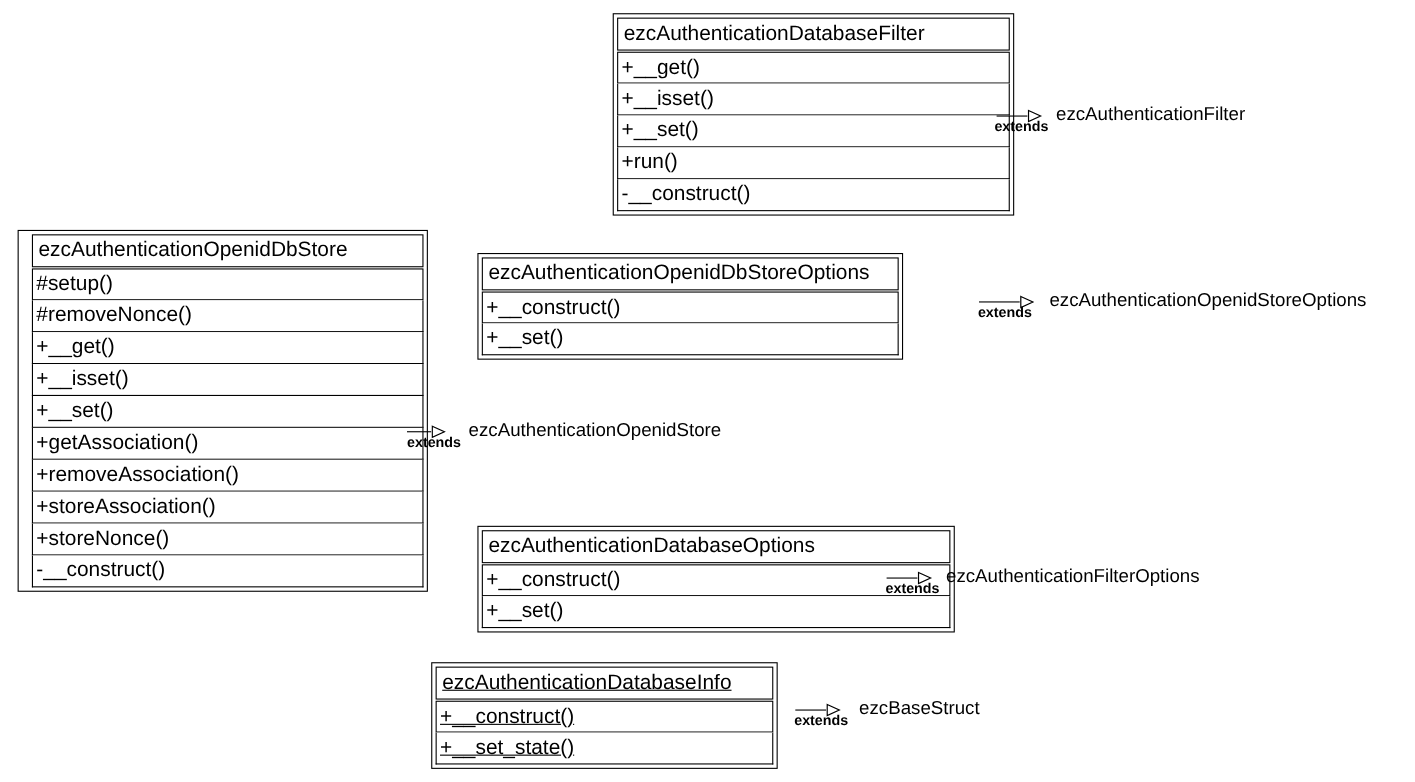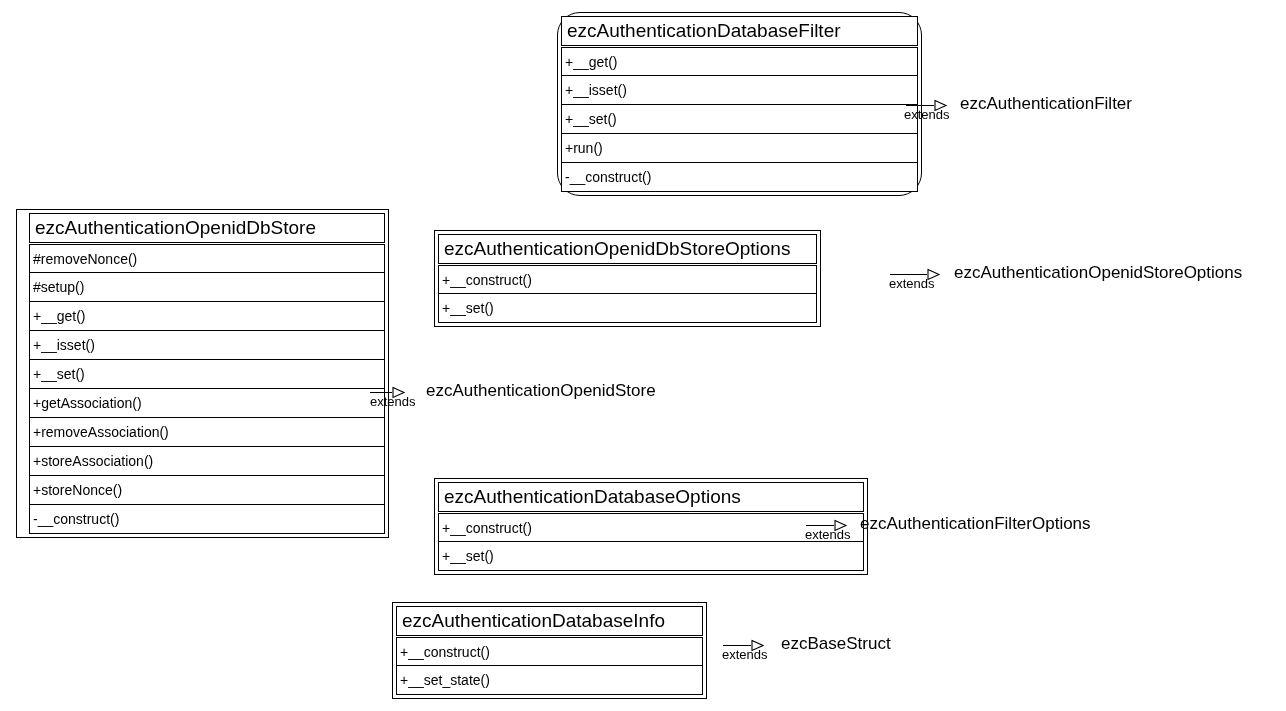--- a/index.html
+++ b/index.html
@@ -37,21 +37,21 @@
     height: 30px;
     padding: 3px 4px 2px 5px;
     white-space: nowrap;
     overflow: hidden;
   }
   .uml-member {
     box-sizing: border-box;
     border: 1px solid #000000;
     border-top: none;
     background: #ffffff;
-    font-size: 14px;
+    font-size: 19px;
     line-height: 18px;
     height: 29px;
     padding: 5px 4px 4px 3px;
     white-space: nowrap;
     overflow: hidden;
   }
   .uml-members {
     margin-top: 1px;
   }
   .uml-members .uml-member:first-child {
@@ -74,55 +74,55 @@
     top: 0;
     width: 0;
     height: 0;
   }
   .edge-arrow svg {
     display: block;
   }
   .edge-label {
     position: absolute;
     font-size: 13px;
-    font-weight: normal;
+    font-weight: bold;
     line-height: 15px;
     white-space: nowrap;
     top: 9px;
     left: 0;
   }
   .edge-target {
     position: absolute;
     font-size: 17px;
     line-height: 20px;
     white-space: nowrap;
     top: -4px;
     text-align: right;
   }
 </style>
 </head>
 <body>
 
 <div id="canvas">
 
-<div class="uml-class" style="left:557px; top:12px; width:365px;border-radius:23px;">
+<div class="uml-class" style="left:557px; top:12px; width:365px;">
       <div class="uml-title">ezcAuthenticationDatabaseFilter</div>
       <div class="uml-members">
         <div class="uml-member">+__get()</div>
         <div class="uml-member">+__isset()</div>
         <div class="uml-member">+__set()</div>
         <div class="uml-member">+run()</div>
         <div class="uml-member">-__construct()</div>
       </div>
     </div>
     <div class="uml-class" style="left:16px; top:209px; width:373px;padding-left:12px;">
       <div class="uml-title">ezcAuthenticationOpenidDbStore</div>
       <div class="uml-members">
+        <div class="uml-member">#setup()</div>
         <div class="uml-member">#removeNonce()</div>
-        <div class="uml-member">#setup()</div>
         <div class="uml-member">+__get()</div>
         <div class="uml-member">+__isset()</div>
         <div class="uml-member">+__set()</div>
         <div class="uml-member">+getAssociation()</div>
         <div class="uml-member">+removeAssociation()</div>
         <div class="uml-member">+storeAssociation()</div>
         <div class="uml-member">+storeNonce()</div>
         <div class="uml-member">-__construct()</div>
       </div>
     </div>
@@ -133,21 +133,21 @@
         <div class="uml-member">+__set()</div>
       </div>
     </div>
     <div class="uml-class" style="left:434px; top:478px; width:434px;">
       <div class="uml-title">ezcAuthenticationDatabaseOptions</div>
       <div class="uml-members">
         <div class="uml-member">+__construct()</div>
         <div class="uml-member">+__set()</div>
       </div>
     </div>
-    <div class="uml-class" style="left:392px; top:602px; width:315px;">
+    <div class="uml-class" style="left:392px; top:602px; width:315px;text-decoration:underline;">
       <div class="uml-title">ezcAuthenticationDatabaseInfo</div>
       <div class="uml-members">
         <div class="uml-member">+__construct()</div>
         <div class="uml-member">+__set_state()</div>
       </div>
     </div>
     <div class="edge" style="left:906px; top:98px;">
       <div class="edge-line" style="width:28px;"></div>
       <div class="edge-arrow" style="left:28px;">
         <svg width="16" height="16" viewBox="0 0 16 16">

